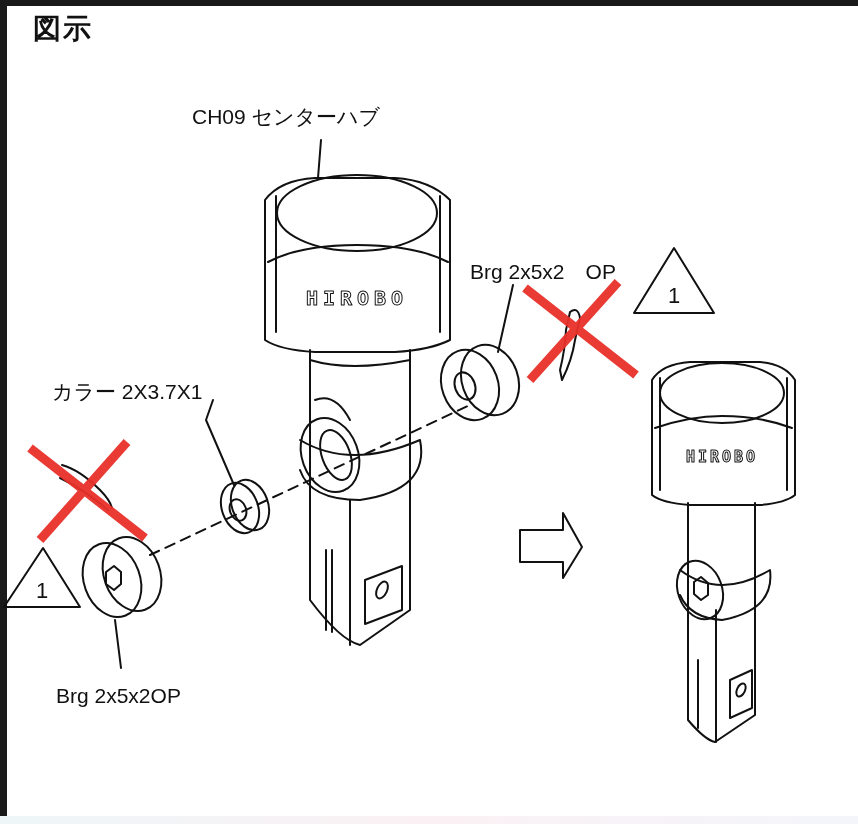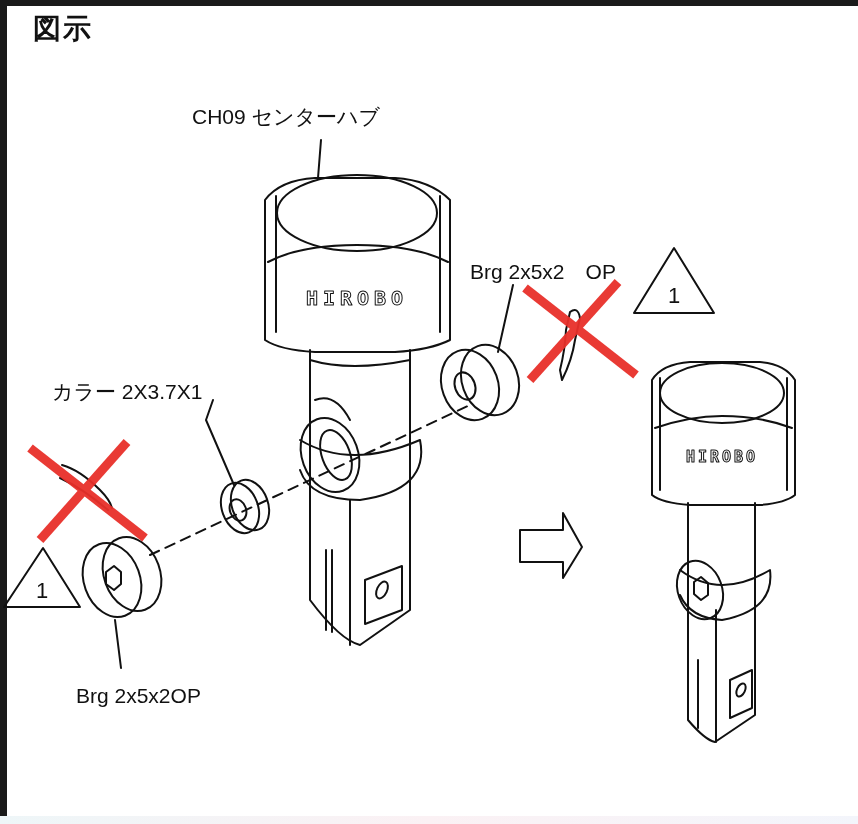--- a/index.html
+++ b/index.html
@@ -17,21 +17,21 @@
 </head>
 <body>
 
 <div class="frame"></div>
 <div class="bottom-tint"></div>
 
 <div class="title">図示</div>
 
 <div class="label" style="left:192px; top:103px;">CH09 センターハブ</div>
 <div class="label" style="left:52px; top:378px;">カラー 2X3.7X1</div>
-<div class="label" style="left:76px; top:684px;">Brg 2x5x2OP</div>
+<div class="label" style="left:56px; top:684px;">Brg 2x5x2OP</div>
 <div class="label" style="left:470px; top:258px;">Brg 2x5x2　OP</div>
 
 <svg class="art" width="858" height="824" viewBox="0 0 858 824">
   <g fill="none" stroke="#111" stroke-width="2" stroke-linejoin="round" stroke-linecap="round">
 
     <line x1="321" y1="140" x2="318" y2="178"></line>
 
     <g>
 
       <path d="M265 200 Q280 180 315 178 L395 178 Q430 180 450 200 L450 340 Q430 350 395 352 L315 352 Q280 350 265 340 Z"></path>

